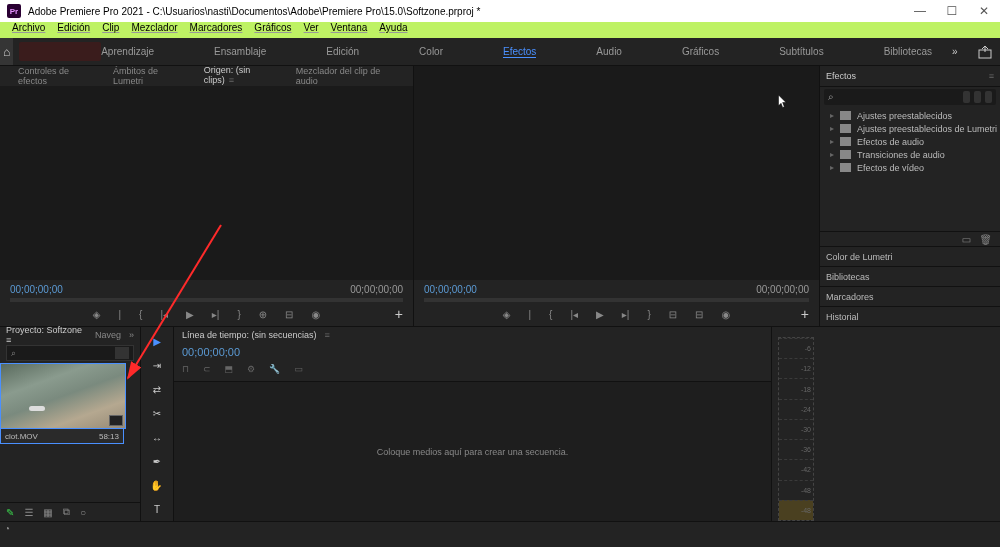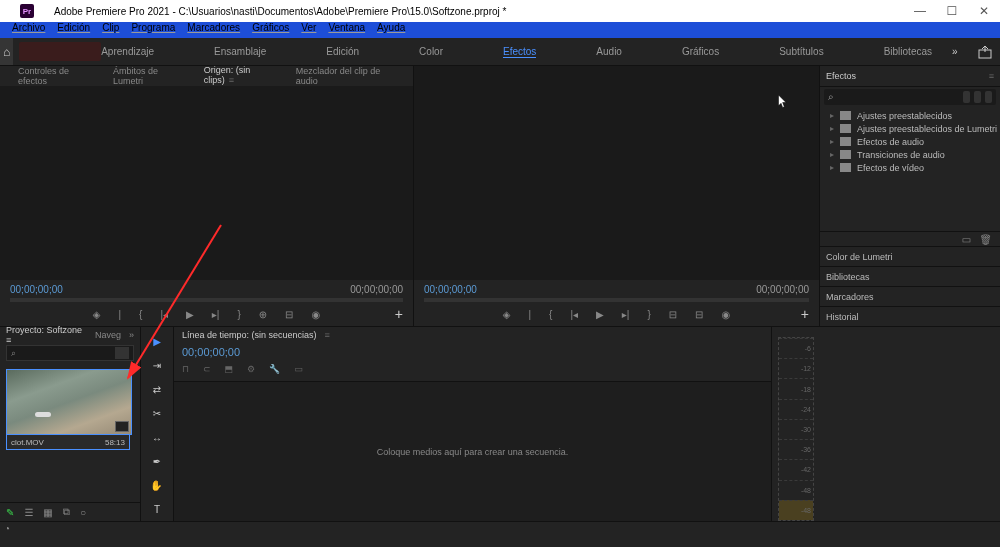--- a/index.html
+++ b/index.html
@@ -1,20 +1,20 @@
 <!DOCTYPE html>
 <html><head>
 <meta charset="utf-8">
 <style>
 html,body{margin:0;padding:0;width:1000px;height:547px;background:#232323;font-family:"Segoe UI",Tahoma,sans-serif;font-size:10px;color:#a0a0a0;overflow:hidden;user-select:none}
 .titlebar{height:22px;background:#fff;display:flex;align-items:center;color:#000;font-size:10px}
-.titlebar .logo{width:14px;height:14px;margin:0 20px;background:#2a0033;border-radius:2px;display:flex;align-items:center;justify-content:center;color:#e691ff;font-size:8px;font-weight:bold}
+.titlebar .logo{width:14px;height:14px;margin:0 7px;background:#2a0033;border-radius:2px;display:flex;align-items:center;justify-content:center;color:#e691ff;font-size:8px;font-weight:bold}
 .titlebar .title{flex:1}
 .titlebar .winbtn{width:32px;height:22px;display:flex;align-items:center;justify-content:center;color:#555;font-size:12px}
-.menubar{height:16px;background:#1d4ed8;display:flex;align-items:flex-start;gap:0;color:#000;font-size:10px;padding-left:6px}
+.menubar{height:16px;background:#bef264;display:flex;align-items:flex-start;gap:0;color:#000;font-size:10px;padding-left:6px}
 .menubar span{padding:0 6px;text-decoration:underline;text-decoration-color:#999}
 .toolbar{height:27px;background:#232323;display:flex;align-items:center;border-bottom:1px solid #111}
 .toolbar .home{width:28px;height:27px;display:flex;align-items:center;justify-content:center;color:#ccc;font-size:12px;background:#353535}
 .toolbar .slot{width:170px;height:19px;background:#3a1c1c;margin-left:6px;border-radius:2px}
 .toolbar .ws{flex:1;display:flex;align-items:center;justify-content:center;gap:60px}
 .toolbar .ws span{font-size:10px;color:#999}
 .toolbar .ws span.active{color:#4a90ff;border-bottom:1px solid #4a90ff}
 .toolbar .chev{color:#ccc;padding:0 20px}
 .toolbar .share{width:30px;color:#ccc;padding-right:8px}
 .work{display:flex;height:260px;border-bottom:1px solid #111}
@@ -45,21 +45,21 @@
 .lower{display:flex;height:194px}
 .projectPanel{width:140px;display:flex;flex-direction:column;border-right:1px solid #111}
 .projectPanel .ptabs{height:16px;display:flex;align-items:center;padding:0 6px;gap:8px;font-size:9px;color:#888}
 .projectPanel .ptabs .tab.active{color:#ccc}
 .projectPanel .pbar{height:20px;display:flex;align-items:center;padding:0 8px;gap:8px}
 .projectPanel .pbar .bin{width:14px;height:10px;background:#666}
 .projectPanel .pbar .name{font-size:9px;color:#bbb}
 .projectPanel .psearch{height:14px;margin:2px 6px;background:#1a1a1a;border:1px solid #333;display:flex;align-items:center;padding:0 4px}
 .projectPanel .psearch span{color:#888;font-size:9px}
 .projectPanel .psearch .box{width:14px;background:#333;margin-left:auto;height:12px}
-.projectPanel .thumb{margin:6px;width:124px}
+.projectPanel .thumb{width:124px}
 .projectPanel .thumb .img{width:124px;height:64px;background:linear-gradient(160deg,#5a6b5e 0%,#8a9b8e 30%,#7a8a7e 50%,#b5a890 75%,#968a76 100%);border:1px solid #4a90ff;position:relative}
 .projectPanel .thumb .img .white{position:absolute;left:28px;top:42px;width:16px;height:5px;background:#ddd;border-radius:3px}
 .projectPanel .thumb .img .badge{position:absolute;right:2px;bottom:2px;width:12px;height:9px;background:#222;border:1px solid #666}
 .projectPanel .thumb .meta{height:14px;background:#2a2a2a;border:1px solid #4a90ff;border-top:none;display:flex;align-items:center;justify-content:space-between;padding:0 4px;font-size:8px;color:#bbb}
 .projectPanel .pfoot{margin-top:auto;height:18px;border-top:1px solid #111;display:flex;align-items:center;padding:0 6px;gap:10px;color:#888}
 .projectPanel .pfoot .pen{color:#3ad24c}
 .toolcol{width:32px;background:#232323;border-right:1px solid #111;display:flex;flex-direction:column;align-items:center;padding-top:6px;gap:8px}
 .toolcol .t{width:16px;height:16px;display:flex;align-items:center;justify-content:center;font-size:10px;color:#ccc}
 .toolcol .t.sel{color:#4a90ff}
 .timeline{flex:1;display:flex;flex-direction:column;border-right:1px solid #111}
@@ -87,21 +87,21 @@
   <div class="title">Adobe Premiere Pro 2021 - C:\Usuarios\nasti\Documentos\Adobe\Premiere Pro\15.0\Softzone.prproj *</div>
   <div class="winbtn">—</div>
   <div class="winbtn">☐</div>
   <div class="winbtn">✕</div>
 </div>
 
 <div class="menubar">
   <span>Archivo</span>
   <span>Edición</span>
   <span>Clip</span>
-  <span>Programa</span>
+  <span>Mezclador</span>
   <span>Marcadores</span>
   <span>Gráficos</span>
   <span>Ver</span>
   <span>Ventana</span>
   <span>Ayuda</span>
 </div>
 
 <div class="toolbar">
   <div class="home">⌂</div>
   <div class="slot"></div>

